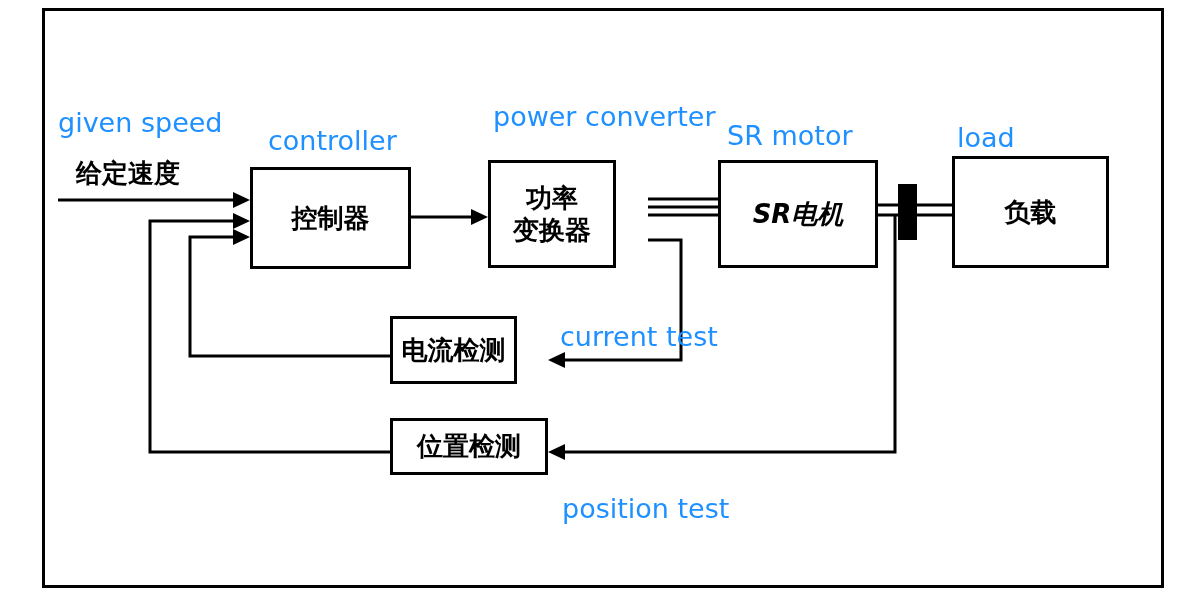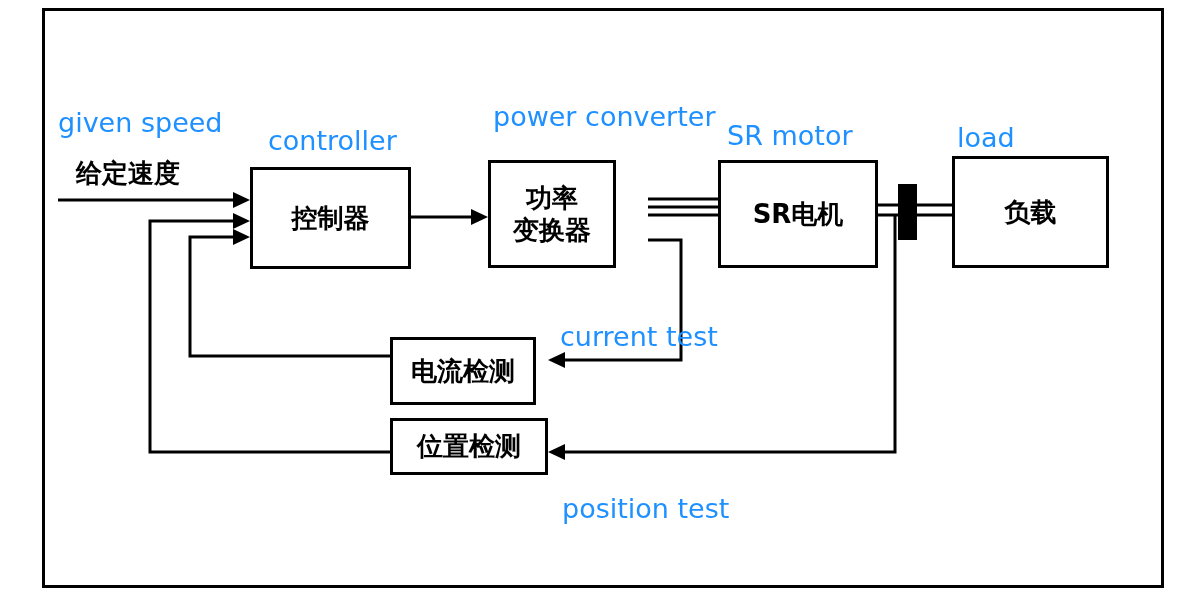--- a/index.html
+++ b/index.html
@@ -14,23 +14,23 @@
   .wires { position:absolute; left:0; top:0; width:1200px; height:599px; pointer-events:none; }
   .wires line, .wires polyline { stroke:#000; stroke-width:3; fill:none; }
   .wires polygon, .wires rect { fill:#000; stroke:none; }
   .block {
     position:absolute; border:3px solid #000; box-sizing:border-box; background:#fff;
     display:flex; align-items:center; justify-content:center; text-align:center;
     font-size:26px; font-weight:600; color:#000; white-space:pre-line; line-height:1.25;
   }
   .b-controller      { left:250px; top:167px; width:161px; height:102px; }
   .b-converter       { left:488px; top:160px; width:128px; height:108px; }
-  .b-srmotor         { left:718px; top:160px; width:160px; height:108px; }
+  .b-srmotor         { left:718px; top:160px; width:160px; height:108px;font-style:italic; }
   .b-load            { left:952px; top:156px; width:157px; height:112px; }
-  .b-current         { left:390px; top:337px; width:146px; height:68px; }
+  .b-current         { left:390px; top:316px; width:127px; height:68px; }
   .b-position        { left:390px; top:418px; width:158px; height:57px; }
   .blabel {
     position:absolute; font-size:27px; color:#1E90FF; white-space:nowrap; line-height:1.1;
   }
   .l-given     { left:58px;  top:108px;text-align:center; }
   .l-ctrl      { left:268px; top:126px; }
   .l-conv      { left:452px; top:102px;margin-left:41px; }
   .l-srmotor   { left:727px; top:121px; }
   .l-load      { left:957px; top:123px; }
   .l-current   { left:560px; top:322px; }

